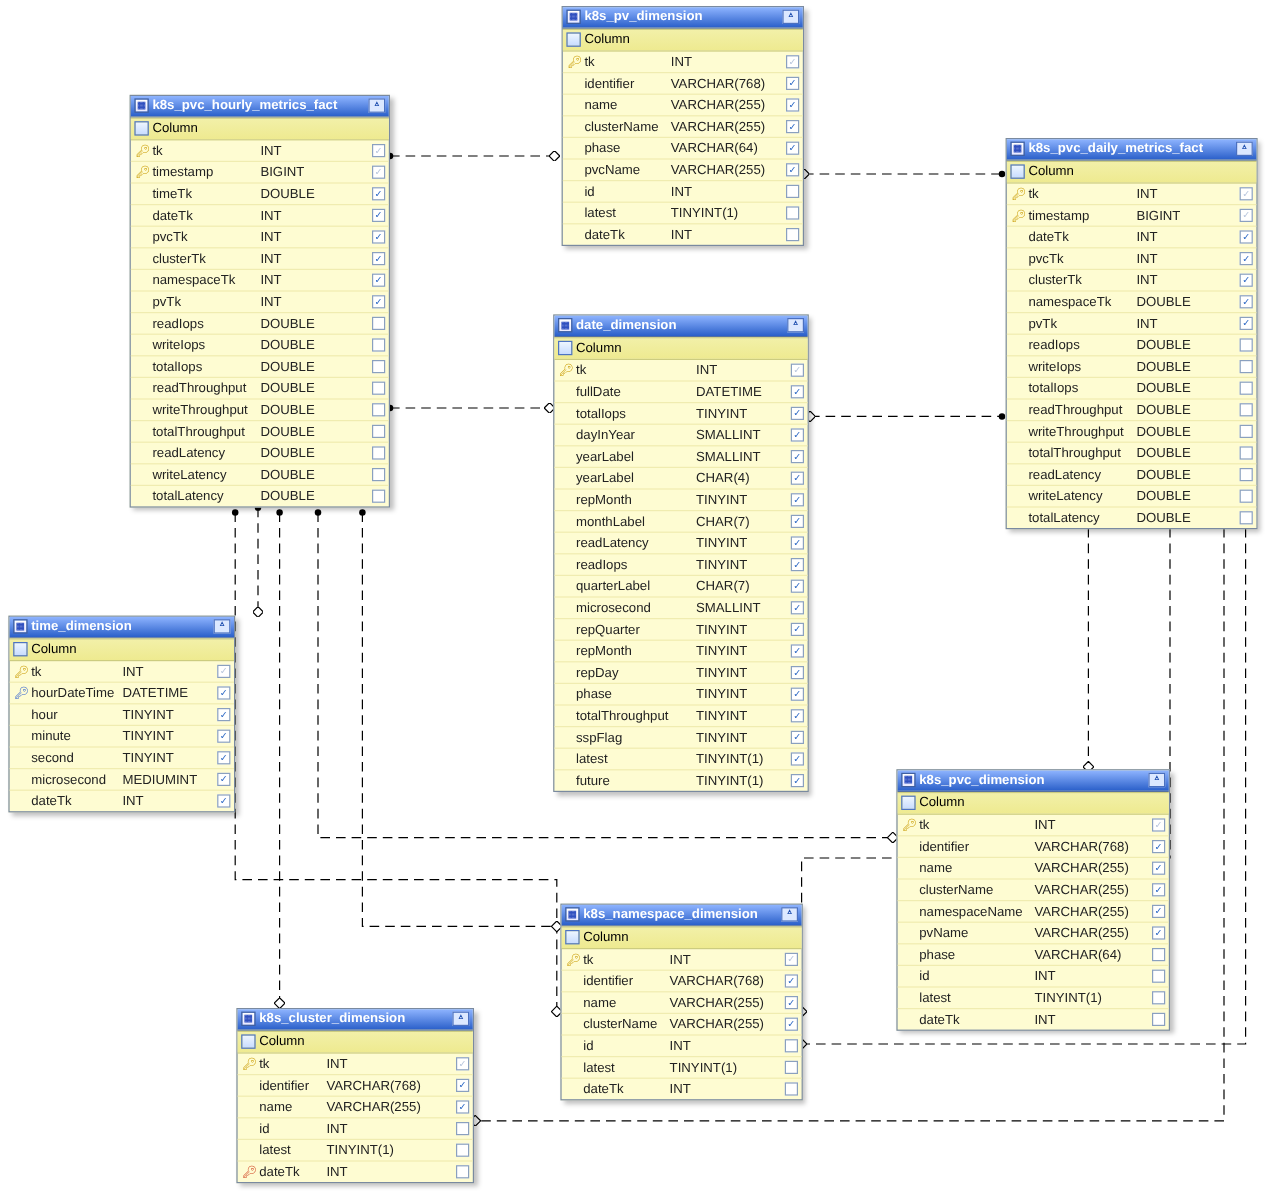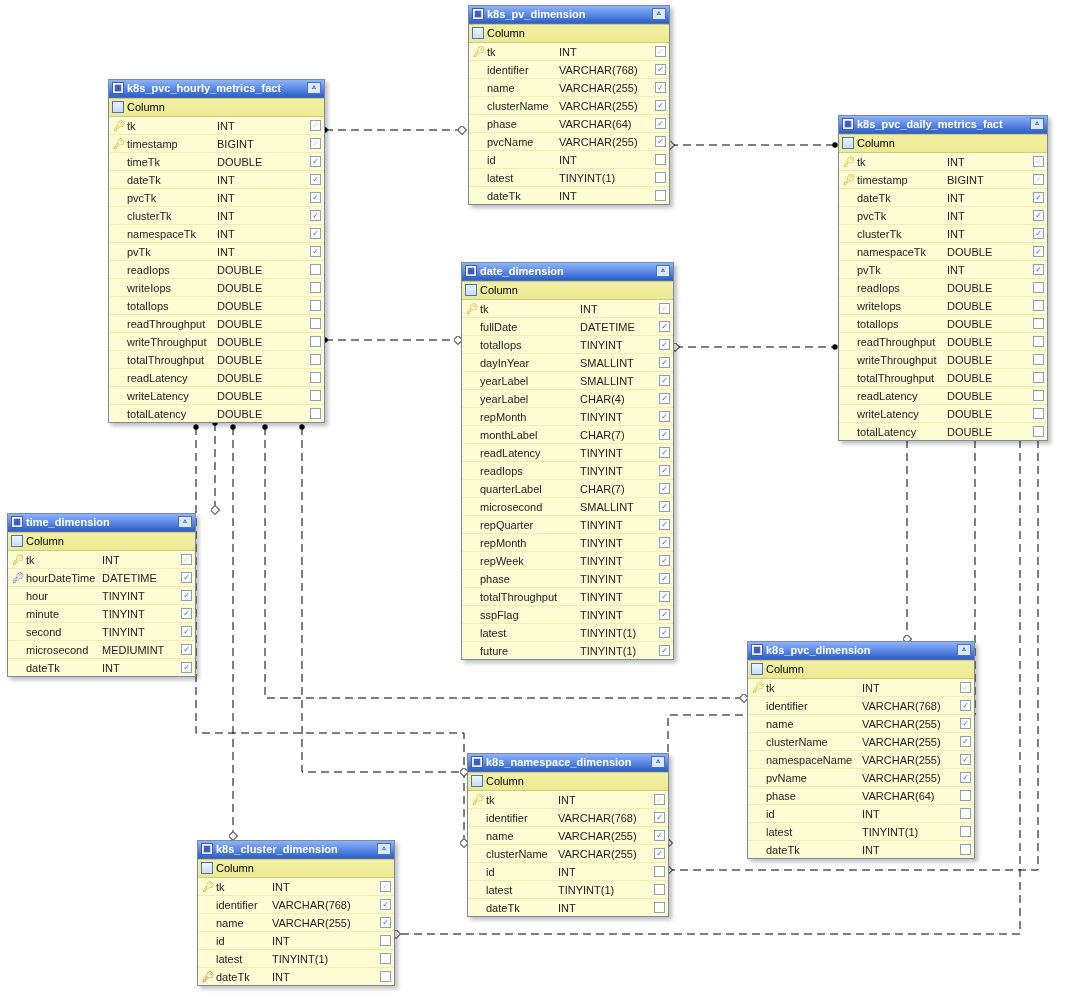--- a/index.html
+++ b/index.html
@@ -530,21 +530,21 @@
           <span class="chk">✓</span>
         </div>
         <div class="row">
           <span class="key"></span>
           <span class="name" style="width:100px">repMonth</span>
           <span class="type" style="width:68px">TINYINT</span>
           <span class="chk">✓</span>
         </div>
         <div class="row">
           <span class="key"></span>
-          <span class="name" style="width:100px">repWeek</span>
+          <span class="name" style="width:100px">repDay</span>
           <span class="type" style="width:68px">TINYINT</span>
           <span class="chk">✓</span>
         </div>
         <div class="row">
           <span class="key"></span>
           <span class="name" style="width:100px">phase</span>
           <span class="type" style="width:68px">TINYINT</span>
           <span class="chk">✓</span>
         </div>
         <div class="row">

